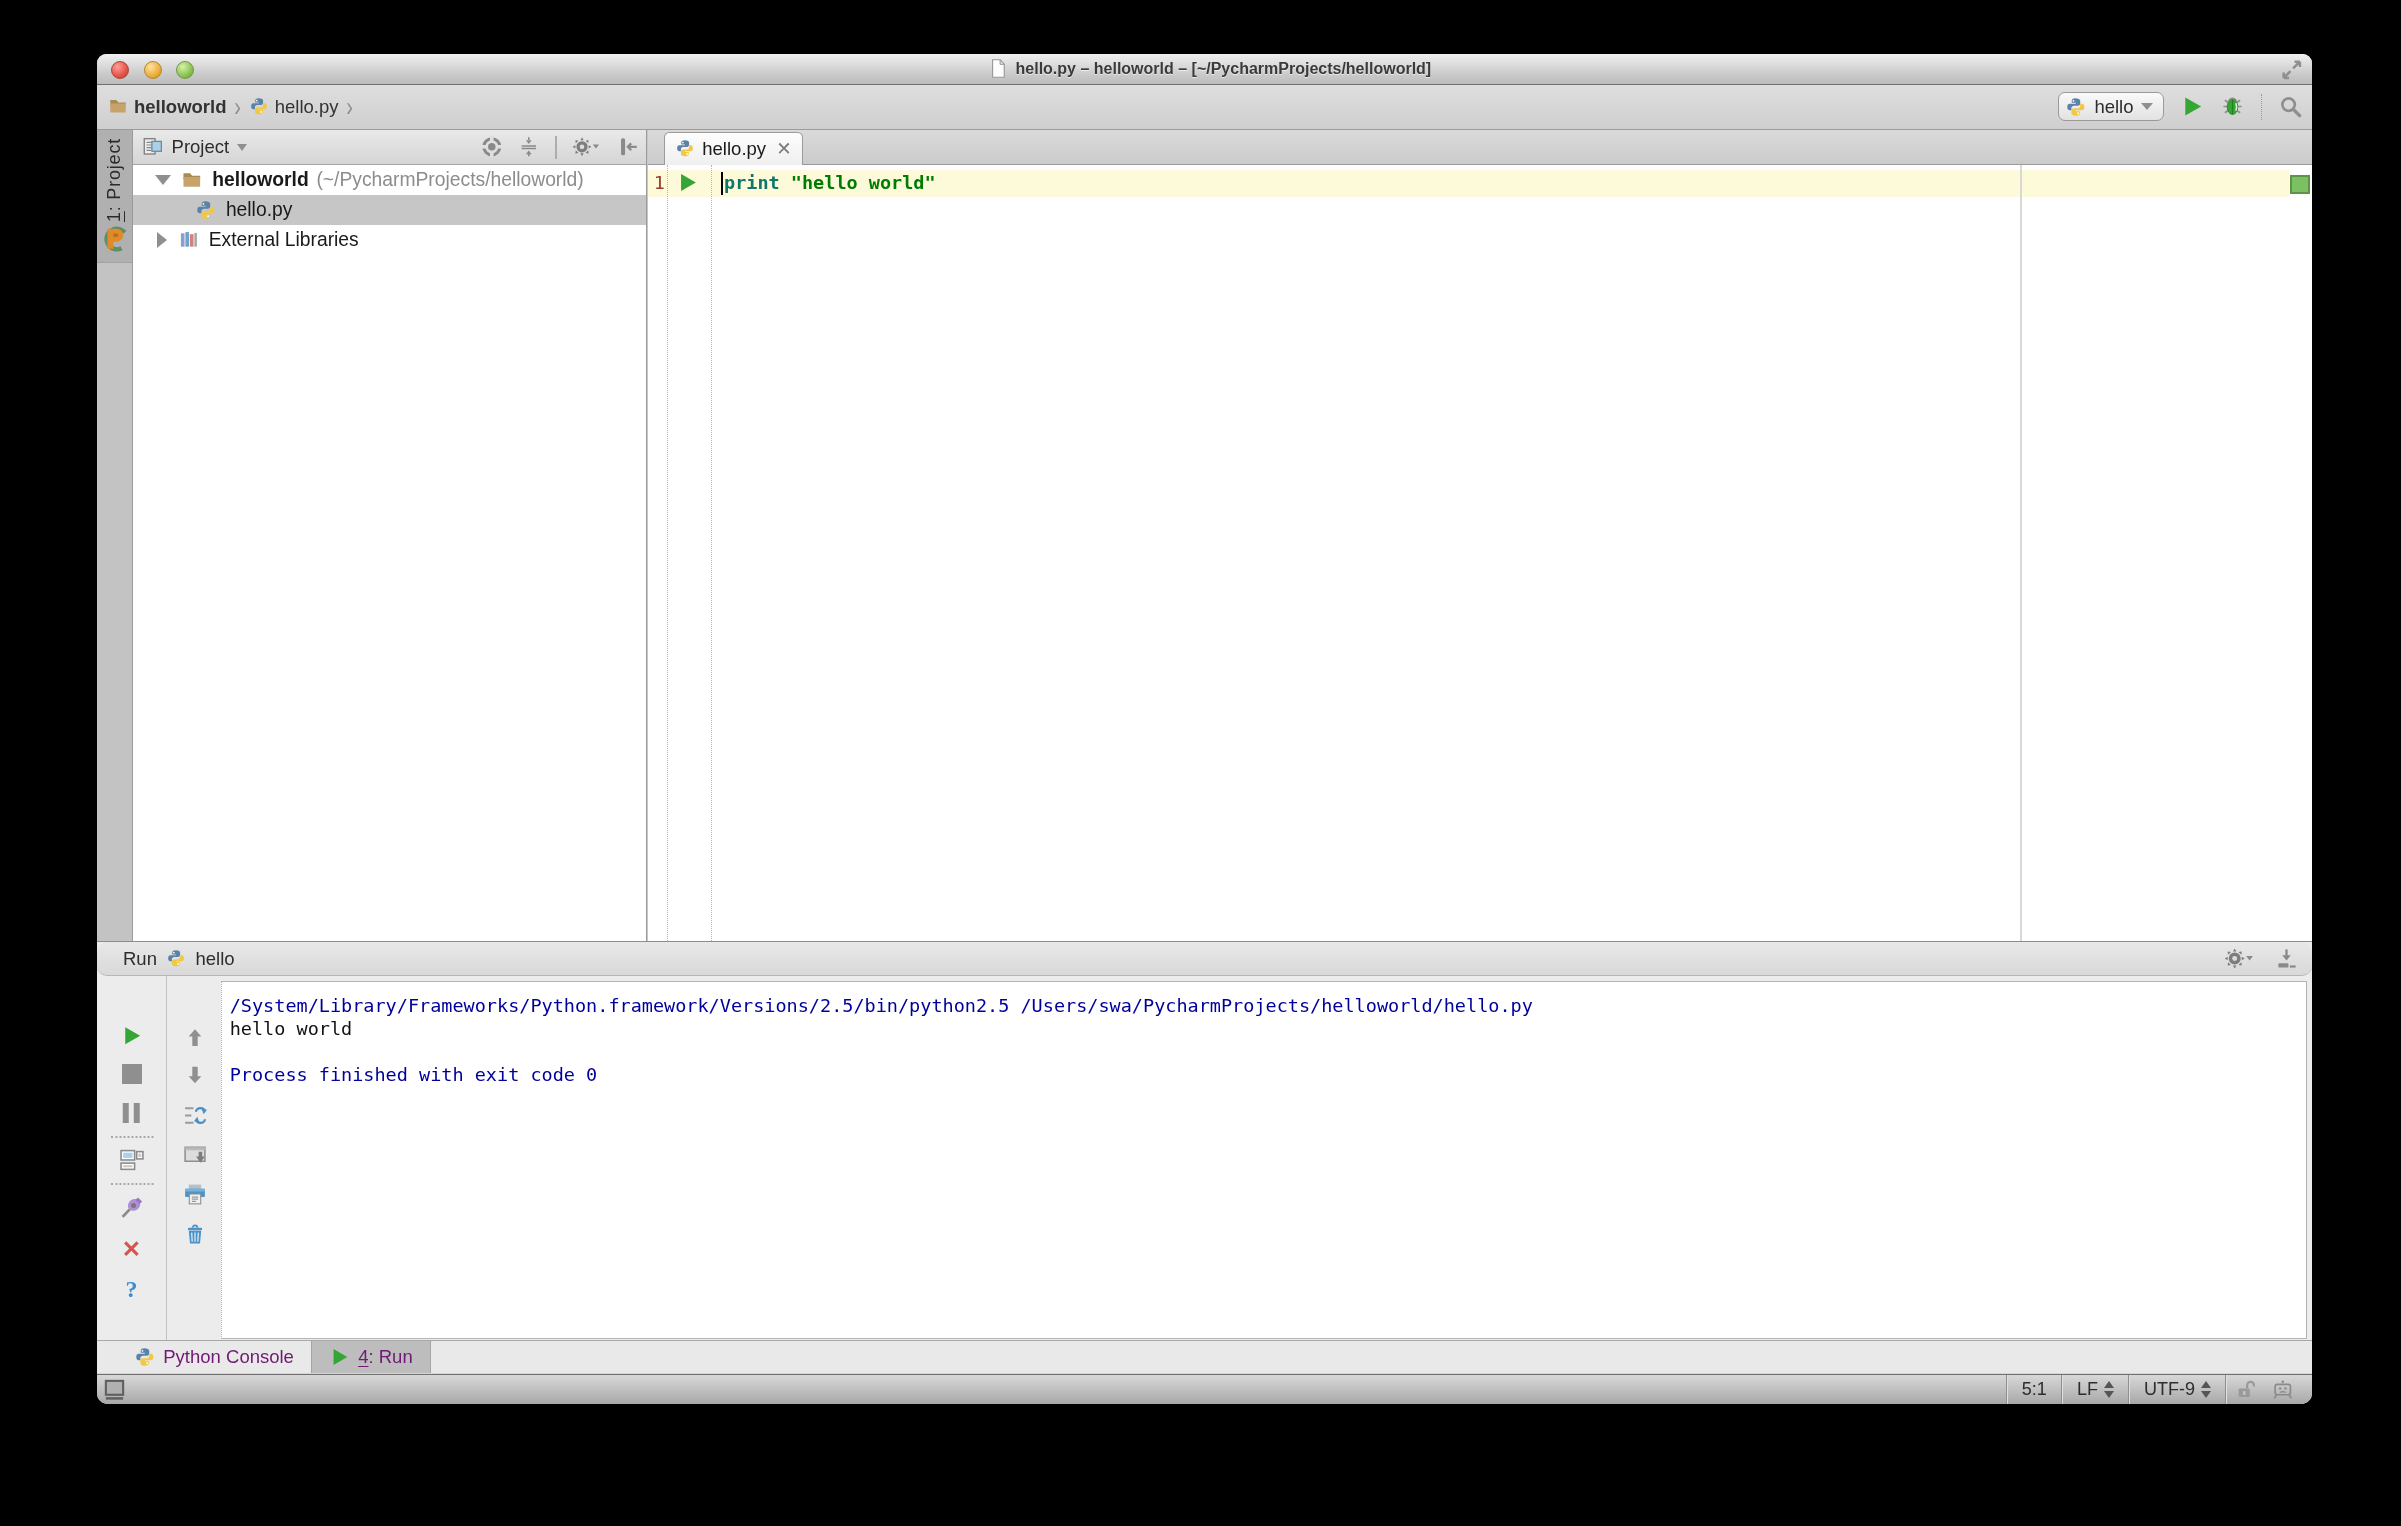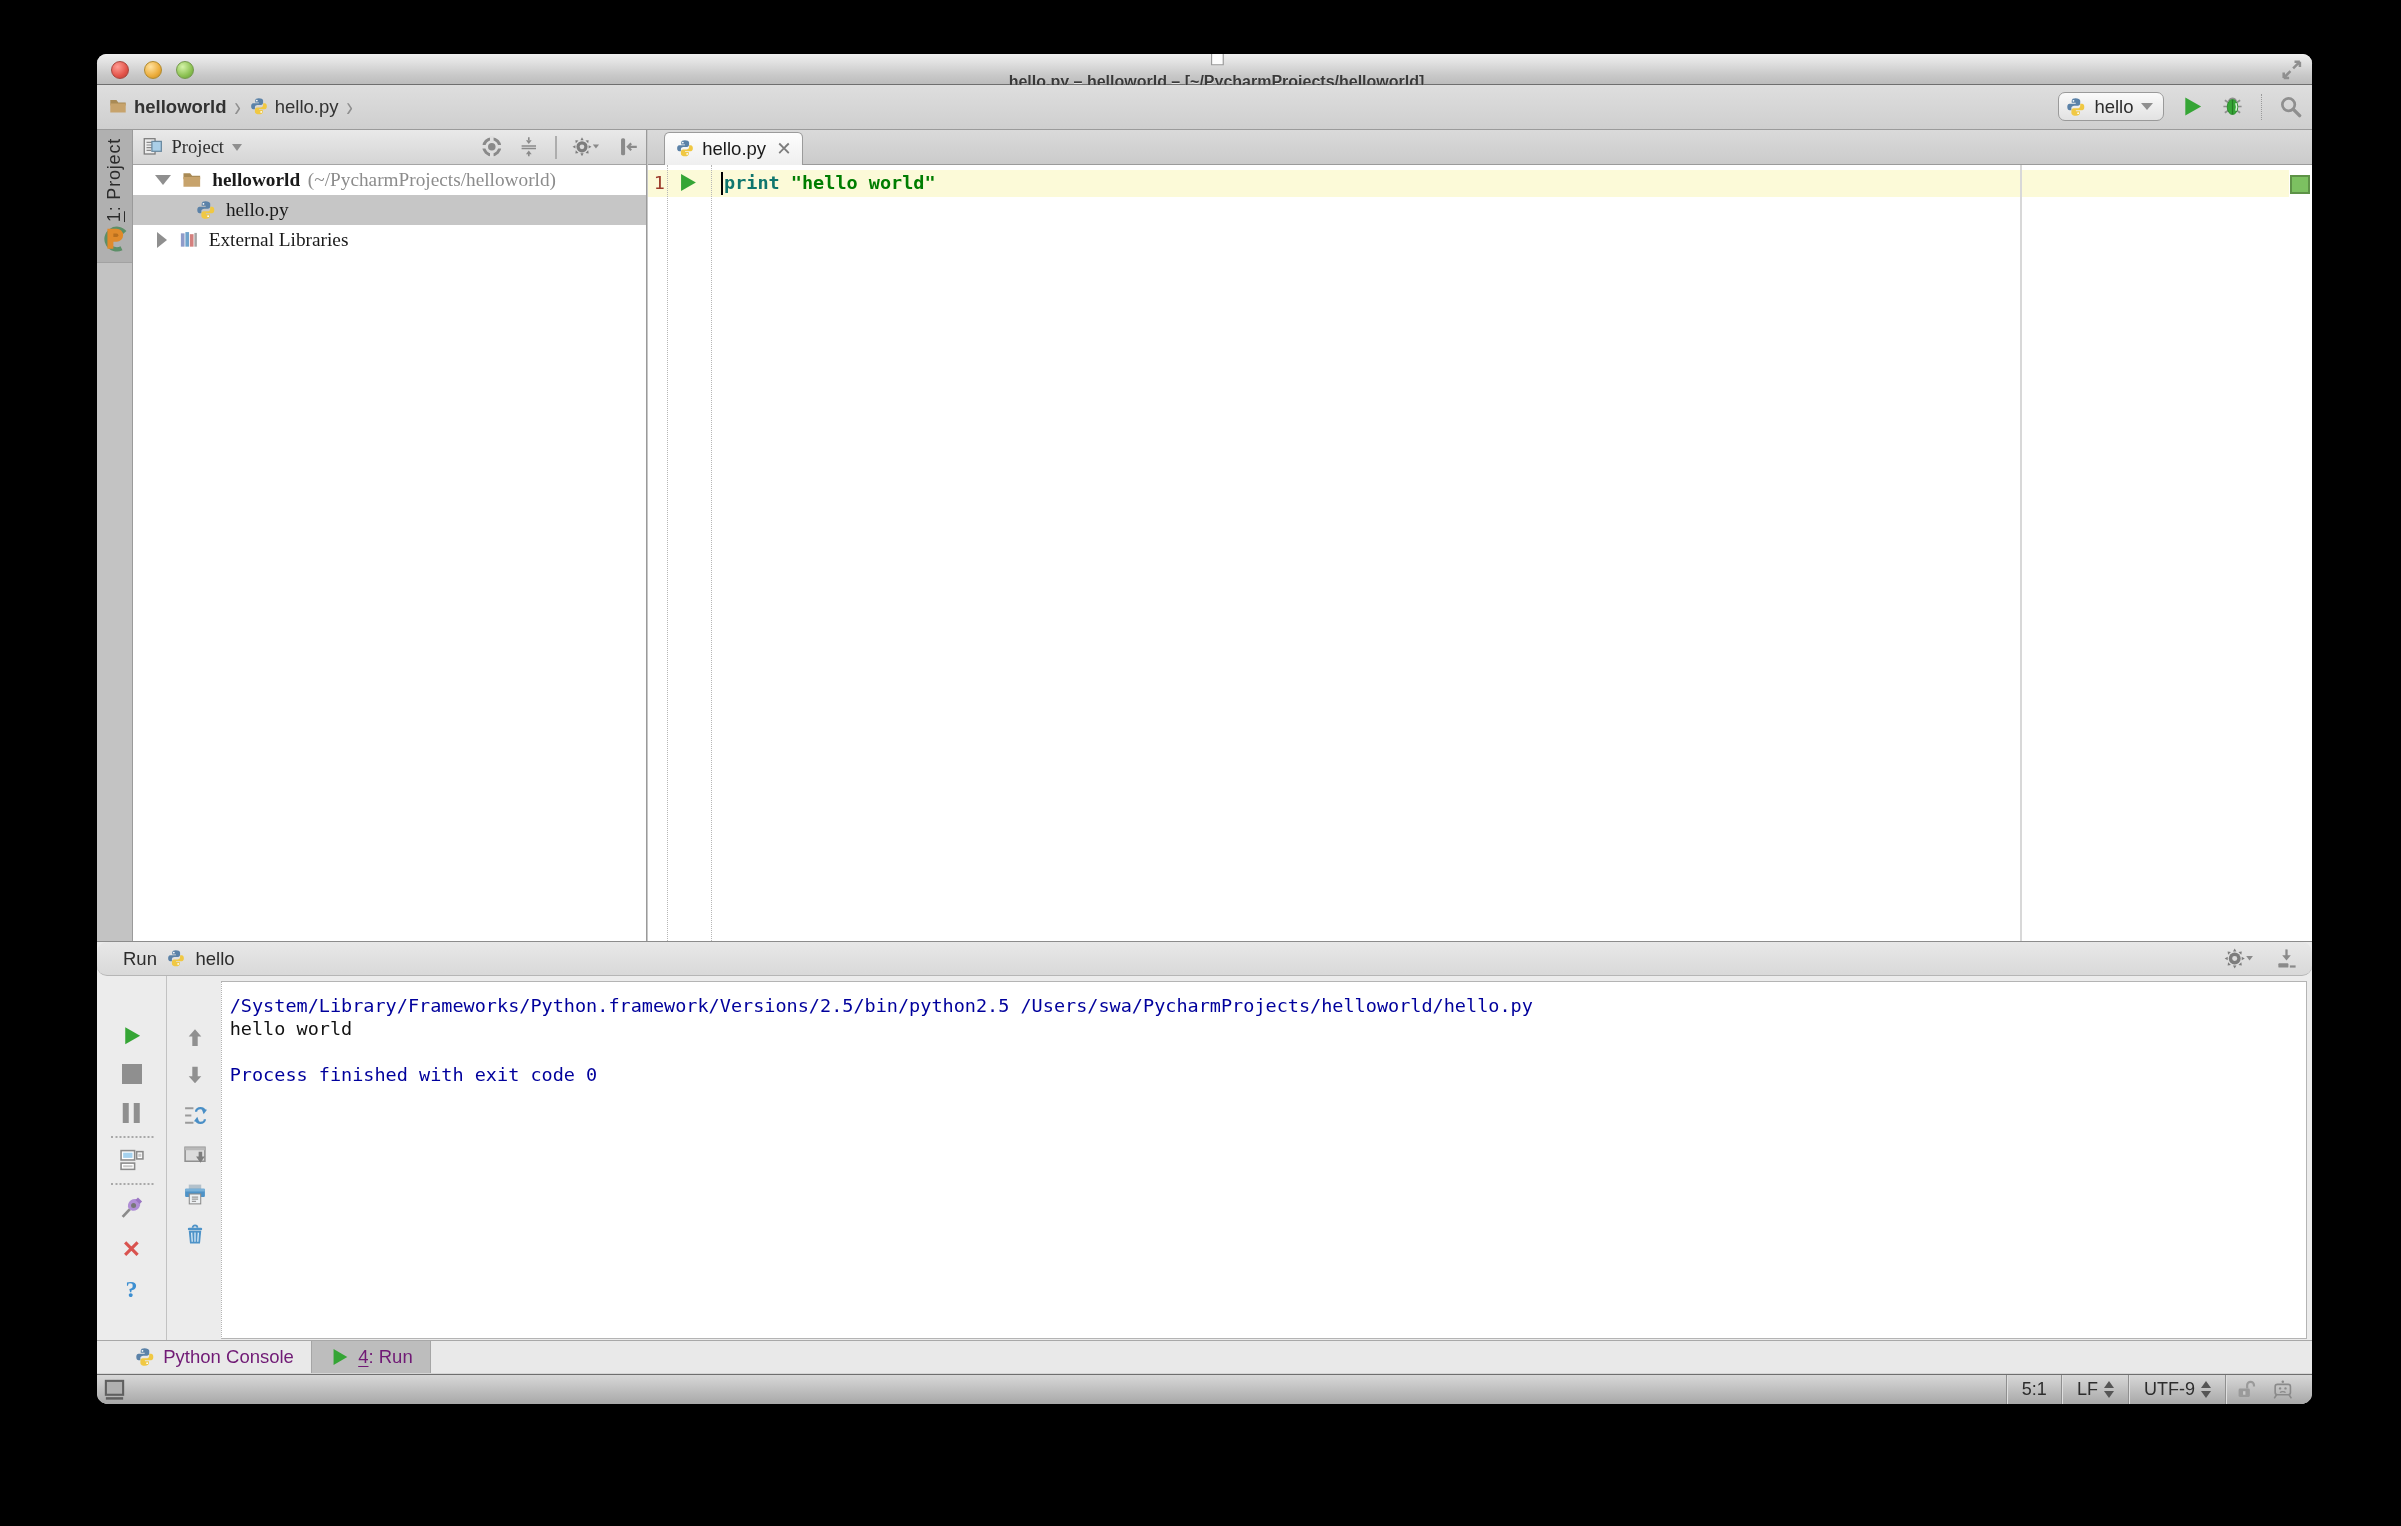--- a/index.html
+++ b/index.html
@@ -12,22 +12,22 @@
 
   
   .titlebar{position:absolute;left:0;top:0;width:100%;height:31px;
             background:linear-gradient(#f0f0f0,#c9c9c9 70%,#bcbcbc);
             border-bottom:1.5px solid #6f6f6f;}
   .lights{position:absolute;left:14px;top:7px;display:flex;gap:14.7px;}
   .light{width:18px;height:18px;border-radius:50%;display:inline-block;}
   .light.red{background:radial-gradient(circle at 35% 30%,#ff9d94,#e3544a 60%,#b33a32);border:0.8px solid #a8453d;}
   .light.yellow{background:radial-gradient(circle at 35% 30%,#ffe2a0,#ecad3c 60%,#c2861f);border:0.8px solid #b08a2e;}
   .light.green{background:radial-gradient(circle at 35% 30%,#d4f3a8,#8cc152 60%,#5f9a34);border:0.8px solid #74994c;}
-  .title-center{position:absolute;left:12px;top:0;width:100%;height:29px;display:flex;
-                align-items:center;justify-content:center;gap:7.7px;pointer-events:none;flex-direction:column;}
+  .title-center{position:absolute;left:5px;top:0;width:100%;height:29px;display:flex;
+                align-items:center;justify-content:center;gap:7.7px;pointer-events:none;}
   .title-center .ic{width:20px;height:23px;display:inline-flex;}
   .ttext{font-size:16px;font-weight:700;color:#3a3a3a;text-shadow:0 0.8px 0 rgba(255,255,255,.6);}
   .resize-ic{position:absolute;right:9.3px;top:4.6px;width:21.6px;height:21.6px;}
 
   
   .toolbar{position:absolute;left:0;top:31px;width:100%;height:45px;
            background:linear-gradient(#dedede,#cfcfcf);border-bottom:1.5px solid #9b9b9b;}
   .crumbs{position:absolute;left:10.8px;top:0;height:43px;display:flex;align-items:center;gap:6.2px;}
   .crumb{display:flex;align-items:center;gap:6.2px;font-size:18.5px;color:#333;}
   .crumb b{font-weight:700;}
@@ -45,21 +45,21 @@
 
   
   .content{position:absolute;left:0;top:76px;width:100%;height:811px;background:#fff;}
   .stripe{position:absolute;left:0;top:0;width:36px;height:100%;background:#c3c3c3;border-right:0.8px solid #9a9a9a;}
   .stripe-tab{position:absolute;left:0;top:0;width:35px;height:133px;background:#b0b0b0;
               border-bottom:0.8px solid #a2a2a2;display:flex;flex-direction:column;align-items:center;}
   .stripe-text{writing-mode:vertical-rl;transform:rotate(180deg);font-size:18px;color:#2b2b2b;
                margin-top:7.7px;letter-spacing:0.8px;}
   .stripe-logo{width:26px;height:26px;margin-top:4.6px;display:inline-flex;}
 
-  .ppanel{position:absolute;left:36px;top:0;width:513px;height:100%;background:#fff;font-family:Liberation Serif, serif;}
+  .ppanel{position:absolute;left:36px;top:0;width:513px;height:100%;background:#fff;}
   .ppanel-header{position:absolute;left:0;top:0;width:100%;height:35px;
                  background:linear-gradient(#e9e9e9,#d5d5d5);border-bottom:0.8px solid #a5a5a5;
                  display:flex;align-items:center;padding:0 7.7px 0 9.3px;gap:7.7px;}
   .ppanel-title{font-size:18.5px;color:#2d2d2d;}
   .ph-ic{width:21.6px;height:21.6px;display:inline-flex;}
   .ph-spacer{flex:1;}
   .ph-group{display:flex;align-items:center;gap:15.5px;}
   .ph-sep{width:1.5px;height:23px;background:#adadad;}
   .tree{position:absolute;left:0;top:35px;width:100%;bottom:0;background:#fff;}
   .trow{position:relative;height:30px;display:flex;align-items:center;font-size:19.3px;color:#1a1a1a;}

